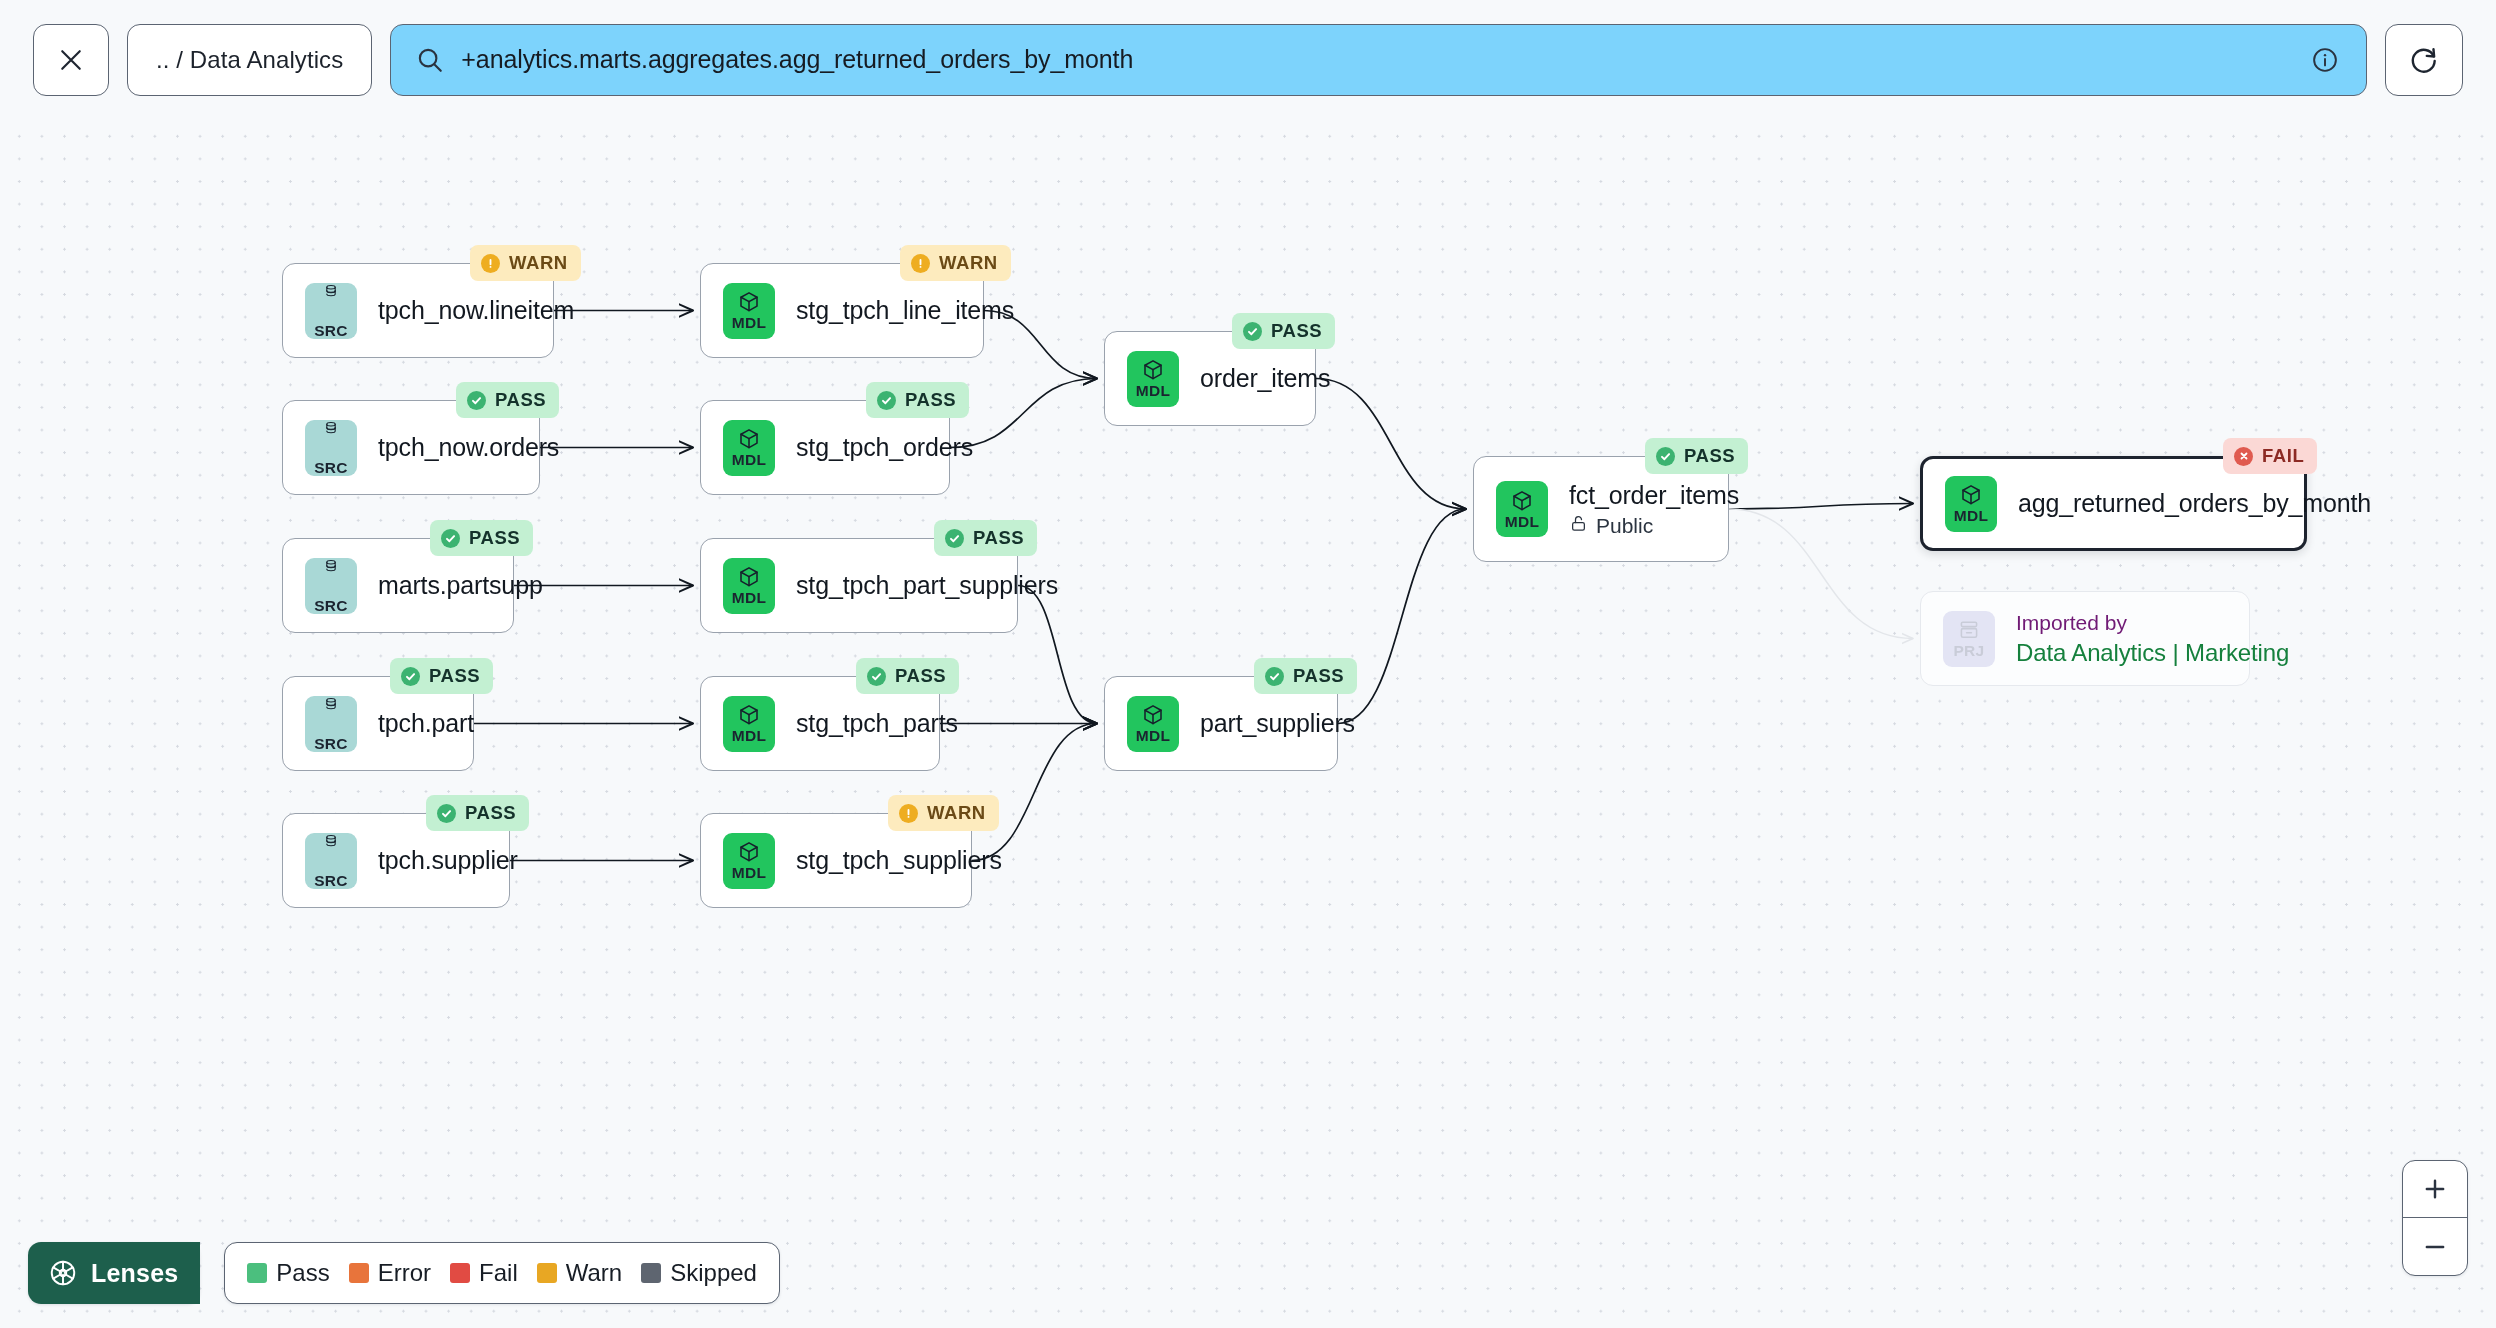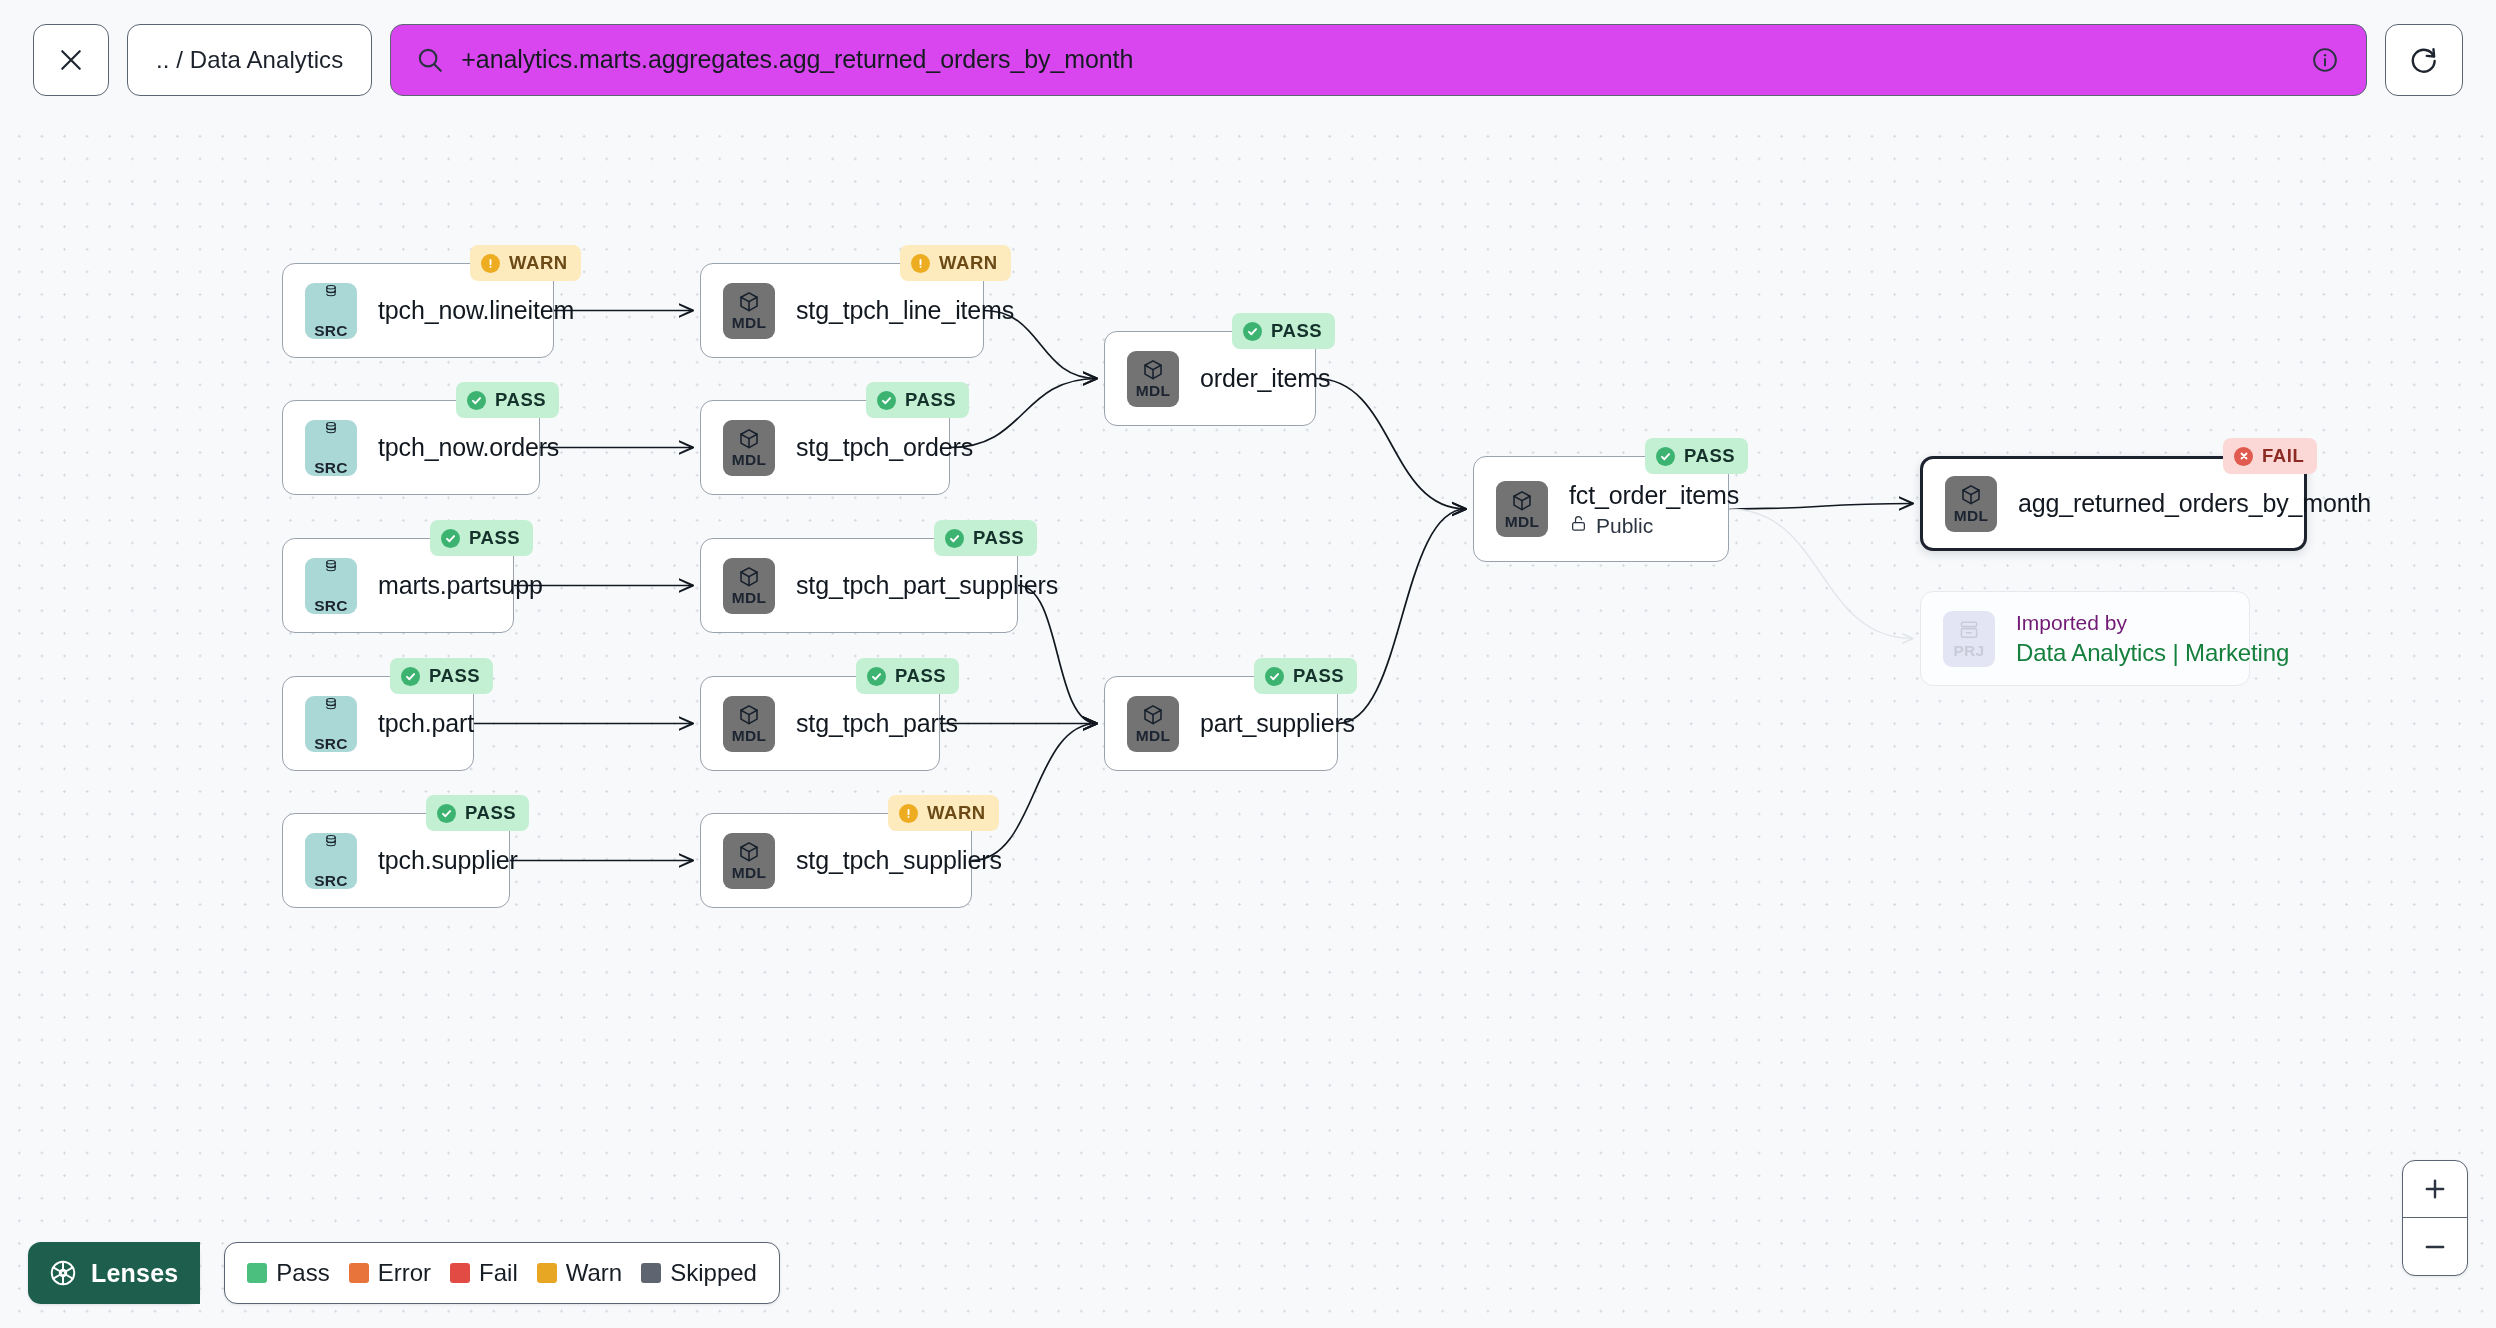--- a/index.html
+++ b/index.html
@@ -32,21 +32,21 @@
   #close-btn { width: 76px; }
   #breadcrumb-btn {
     padding: 0 28px;
     font-size: 24px; color: #1c222b;
     letter-spacing: .1px;
     min-width: 172px;
   }
   #search-box {
     flex: 1;
     height: 72px;
-    background: #d946ef;
+    background: #7dd3fc;
     border: 1.6px solid #5b6472;
     border-radius: 13px;
     display: flex; align-items: center;
     padding: 0 26px 0 24px;
     gap: 16px;
     cursor: text;
   }
   #search-text {
     flex: 1;
     font-size: 25px;
@@ -95,21 +95,21 @@
   }
   .type-badge {
     width: 52px; height: 56px;
     border-radius: 9px;
     display: flex; flex-direction: column;
     align-items: center; justify-content: center;
     gap: 1px;
     flex: none;
   }
   .type-badge.src { background: #a9d8d6; gap: 24px; }
-  .type-badge.mdl { background: #737373; }
+  .type-badge.mdl { background: #22c55e; }
   .type-badge.prj { background: #e3e4f4; }
   .type-badge .tl {
     font-size: 15.5px; font-weight: 600;
     color: #1b2430; letter-spacing: .3px; line-height: 1;
   }
   .type-badge.prj .tl { color: #c9ccd8; }
   .node-body { display: flex; flex-direction: column; gap: 4px; min-width: 0; }
   .node-title {
     font-size: 25px; color: #121820;
     letter-spacing: -.15px; white-space: nowrap;

